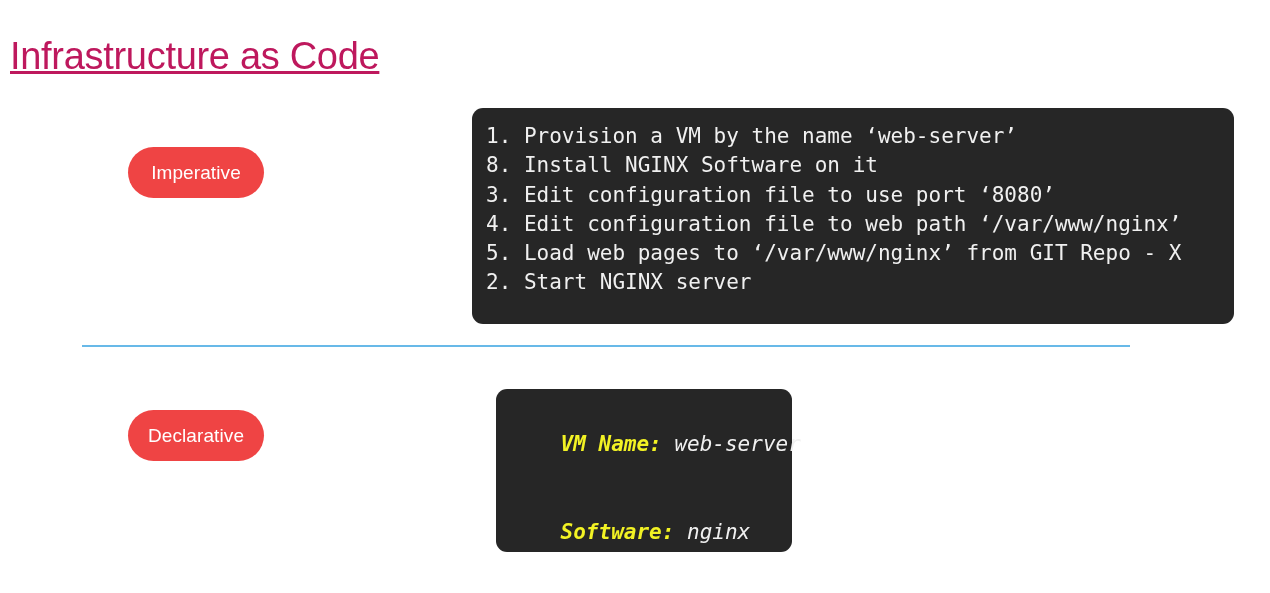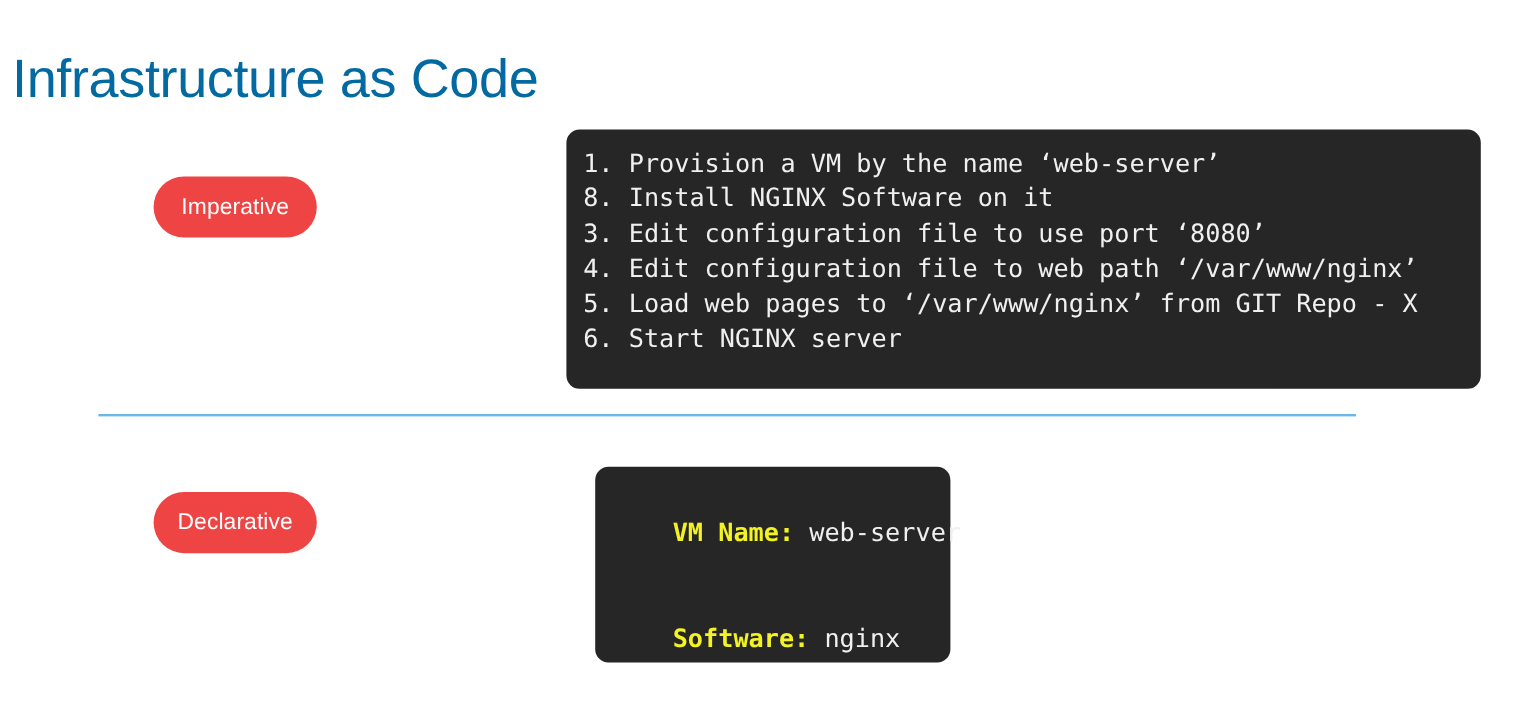--- a/index.html
+++ b/index.html
@@ -13,26 +13,27 @@
     position: relative;
     overflow: hidden;
     font-family: "Liberation Sans", sans-serif;
     -webkit-font-smoothing: antialiased;
   }
 
   .slide-title {
     position: absolute;
     left: 10px;
     top: 8px;
-    font-size: 45px;
+    font-size: 38px;
     font-weight: 400;
-    color: #0369a1;
+    color: #be185d;
     letter-spacing: -0.3px;
     line-height: 1.25;
     white-space: nowrap;
+    text-decoration: underline;
   }
 
   
   .pill {
     position: absolute;
     display: flex;
     align-items: center;
     justify-content: center;
     background: #ef4444;
     color: #ffffff;
@@ -80,20 +81,21 @@
   }
 
   .code-line {
     font-size: 21px;
     line-height: 29.3px;
     white-space: pre;
     letter-spacing: 0px;
   }
   .card-declarative .code-line {
     line-height: 29.2px;
+    font-style: italic;
   }
 
   .kv-key {
     color: #f2f224;
     font-weight: bold;
   }
   .kv-val {
     color: #f0f0f0;
   }
 
@@ -115,21 +117,21 @@
 <div class="pill pill-imperative">
   <span>Imperative</span>
 </div>
 
 <div class="code-card card-imperative">
   <div class="code-line">1. Provision a VM by the name ‘web-server’</div>
   <div class="code-line">8. Install NGINX Software on it</div>
   <div class="code-line">3. Edit configuration file to use port ‘8080’</div>
   <div class="code-line">4. Edit configuration file to web path ‘/var/www/nginx’</div>
   <div class="code-line">5. Load web pages to ‘/var/www/nginx’ from GIT Repo - X</div>
-  <div class="code-line">6. Start NGINX server</div>
+  <div class="code-line">2. Start NGINX server</div>
 </div>
 
 <div class="divider"></div>
 
 <div class="pill pill-declarative">
   <span>Declarative</span>
 </div>
 
 <div class="code-card card-declarative">
   <div class="code-line">

